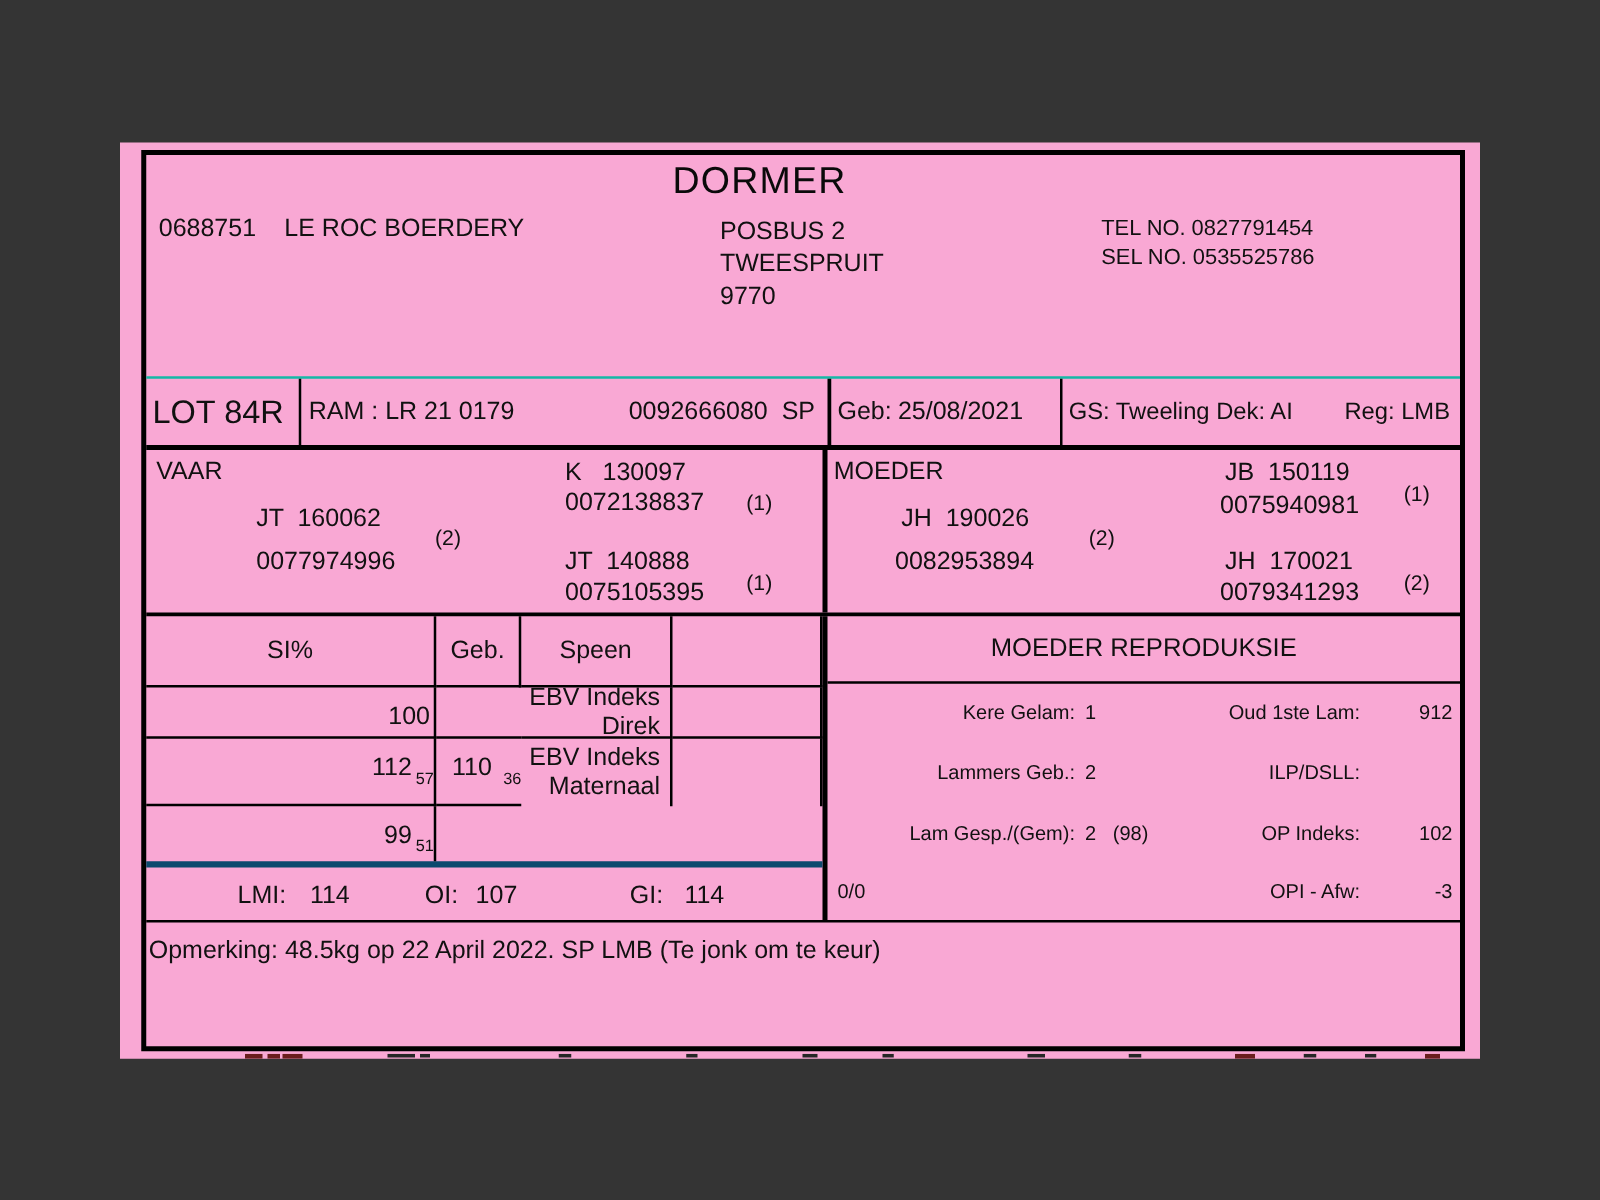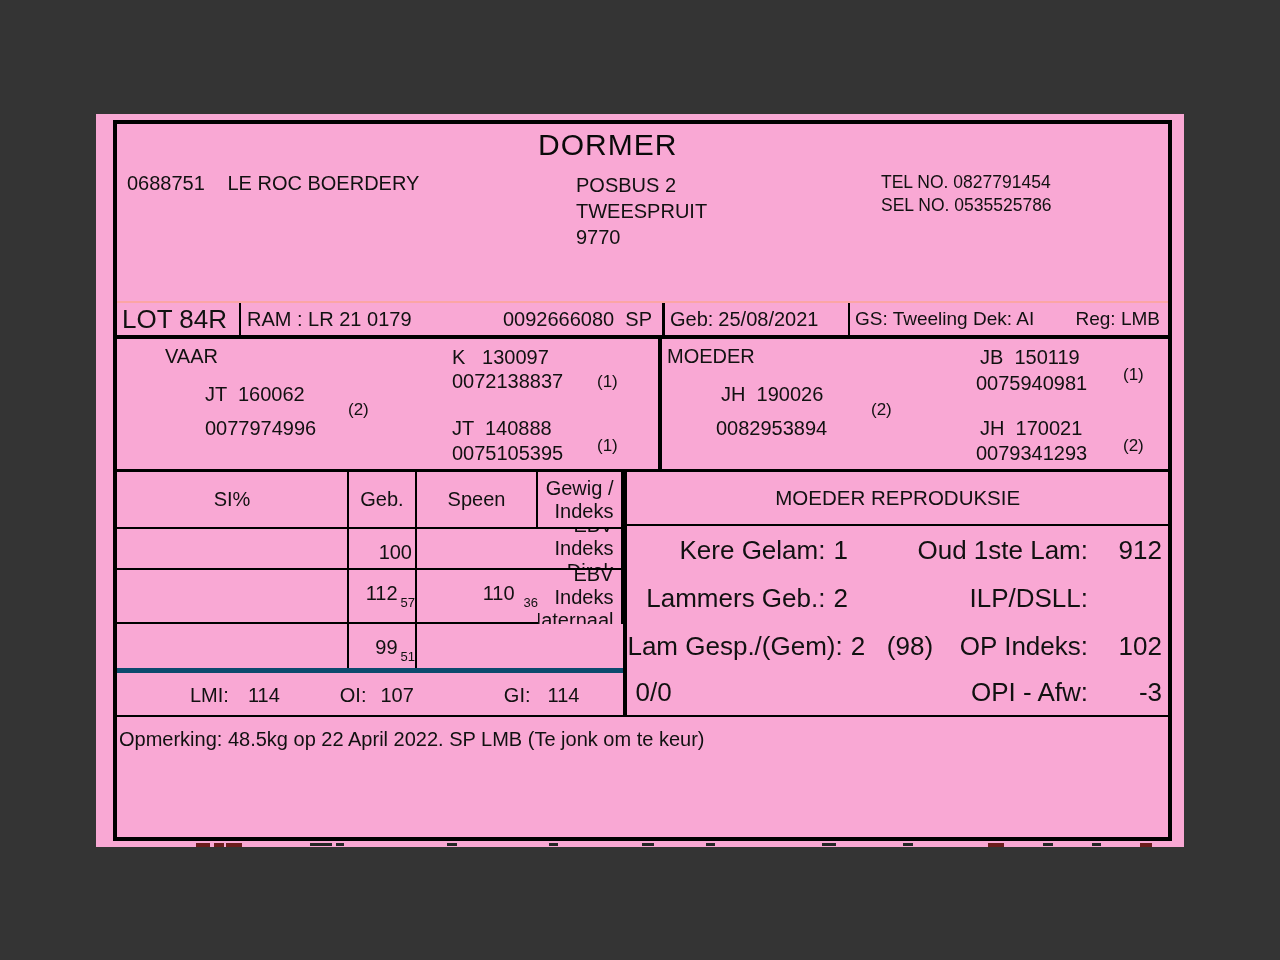--- a/index.html
+++ b/index.html
@@ -20,21 +20,21 @@
     border:4px solid #000;box-sizing:border-box;
   }
   
   .sec-header{position:relative;height:177px;}
   .breed-title{position:absolute;left:421px;top:4px;font-size:30px;letter-spacing:1px;color:#0a0a0a;}
   .member-line{position:absolute;left:10px;top:48px;font-size:20px;white-space:nowrap;}
   .member-line .mno{margin-right:17px;}
   .address-block{position:absolute;left:459px;top:48px;font-size:20px;line-height:26px;}
   .phone-block{position:absolute;left:764px;top:47px;font-size:17.5px;line-height:23px;}
   
-  .lot-row{height:34px;border-top:2px solid #fca5a5;box-sizing:border-box;display:flex;}
+  .lot-row{height:55px;border-top:2px solid #14b8a6;box-sizing:border-box;display:flex;}
   .lot-row .cell{box-sizing:border-box;display:flex;align-items:center;white-space:nowrap;overflow:hidden;}
   .c-lot{width:122px;font-size:26px;padding-left:5px;}
   .c-ram{width:423px;border-left:2px solid #000;font-size:20px;justify-content:space-between;padding:0 10px 0 6px;}
   .c-geb{width:186px;border-left:3px solid #000;font-size:20px;padding-left:5px;}
   .c-geb .val{margin-left:5px;}
   .c-gs{flex:1;border-left:2px solid #000;font-size:19px;justify-content:space-between;padding:0 8px 0 5px;gap:12px;}
   
   .pedigree{height:134px;border-top:4px solid #000;box-sizing:border-box;display:flex;}
   .ped-half{position:relative;box-sizing:border-box;font-size:20px;}
   .ped-vaar{width:545px;border-right:4px solid #000;}
@@ -60,21 +60,21 @@
   .si-cell.val{justify-content:flex-end;align-items:baseline;padding-top:12px;}
   .si-cell .sub{font-size:13px;position:relative;top:7px;margin-left:3px;}
   .si-naspeen{padding:2px 0 0 4px;line-height:25px;align-items:flex-start;width:118px;}
   .lmi-row{height:45px;display:flex;align-items:center;font-size:20px;white-space:nowrap;}
   .lmi-row .g1{margin-left:73px;} .lmi-row .g2{margin-left:19px;}
   .lmi-row .g3{margin-left:60px;} .lmi-row .g4{margin-left:14px;}
   .lmi-row .g5{margin-left:90px;} .lmi-row .g6{margin-left:17px;}
   .repro-title{height:55px;border-bottom:2px solid #000;box-sizing:border-box;
     display:flex;justify-content:center;align-items:center;font-size:20.5px;}
   .repro-rows{height:146px;display:grid;grid-template-rows:1fr 1fr 1fr;}
-  .repro-row{display:flex;align-items:center;font-size:26px;white-space:nowrap;}
+  .repro-row{display:flex;align-items:center;font-size:16px;white-space:nowrap;}
   .repro-row .l1{min-width:198px;text-align:right;flex-shrink:0;}
   .repro-row .v1{width:92px;padding-left:8px;box-sizing:border-box;white-space:pre;}
   .repro-row .l2{flex:1;text-align:right;}
   .repro-row .v2{width:80px;text-align:right;padding-right:6px;box-sizing:border-box;}
   .soog-row{height:45px;}
   
   .remark-row{height:110px;border-top:2px solid #000;box-sizing:border-box;
     font-size:20px;padding:11px 2px 0 2px;}
   
   .cutoff{position:absolute;left:0;top:729px;width:1088px;height:4px;overflow:hidden;}
@@ -115,21 +115,21 @@
         <span class="val">25/08/2021</span>
       </div>
       <div class="cell c-gs">
         <span>GS: Tweeling Dek: AI</span>
         <span>Reg: LMB</span>
       </div>
     </div>
 
     <div class="pedigree">
       <div class="ped-half ped-vaar">
-        <div class="ped-label" style="left:8px;top:6px;margin-left:40px;">VAAR</div>
+        <div class="ped-label" style="left:8px;top:6px;">VAAR</div>
         <div class="ped-abs" style="left:88px;top:44px;">JT  160062</div>
         <div class="ped-abs" style="left:88px;top:78px;">0077974996</div>
         <div class="ped-note" style="left:231px;top:61px;">(2)</div>
         <div class="ped-abs" style="left:335px;top:7px;">K   130097</div>
         <div class="ped-abs" style="left:335px;top:31px;">0072138837</div>
         <div class="ped-note" style="left:480px;top:33px;">(1)</div>
         <div class="ped-abs" style="left:335px;top:78px;">JT  140888</div>
         <div class="ped-abs" style="left:335px;top:103px;">0075105395</div>
         <div class="ped-note" style="left:480px;top:97px;">(1)</div>
       </div>
@@ -147,21 +147,20 @@
       </div>
     </div>
 
     <div class="bottom-sec">
       <div class="bottom-left">
         <div class="si-table">
           <div class="si-cell bR bB hC">SI%</div>
           <div class="si-cell bR bB hC">Geb.</div>
           <div class="si-cell bR bB hC">Speen</div>
 
-          <div class="si-cell bR bB lbl">Gewig / Indeks</div>
           <div class="si-cell bR bB"></div>
           <div class="si-cell bR bB val">
             <span>100</span>
               <span class="sub"></span>
           </div>
           <div class="si-cell bB val">
             <span></span>
               <span class="sub"></span>
           </div>
 

